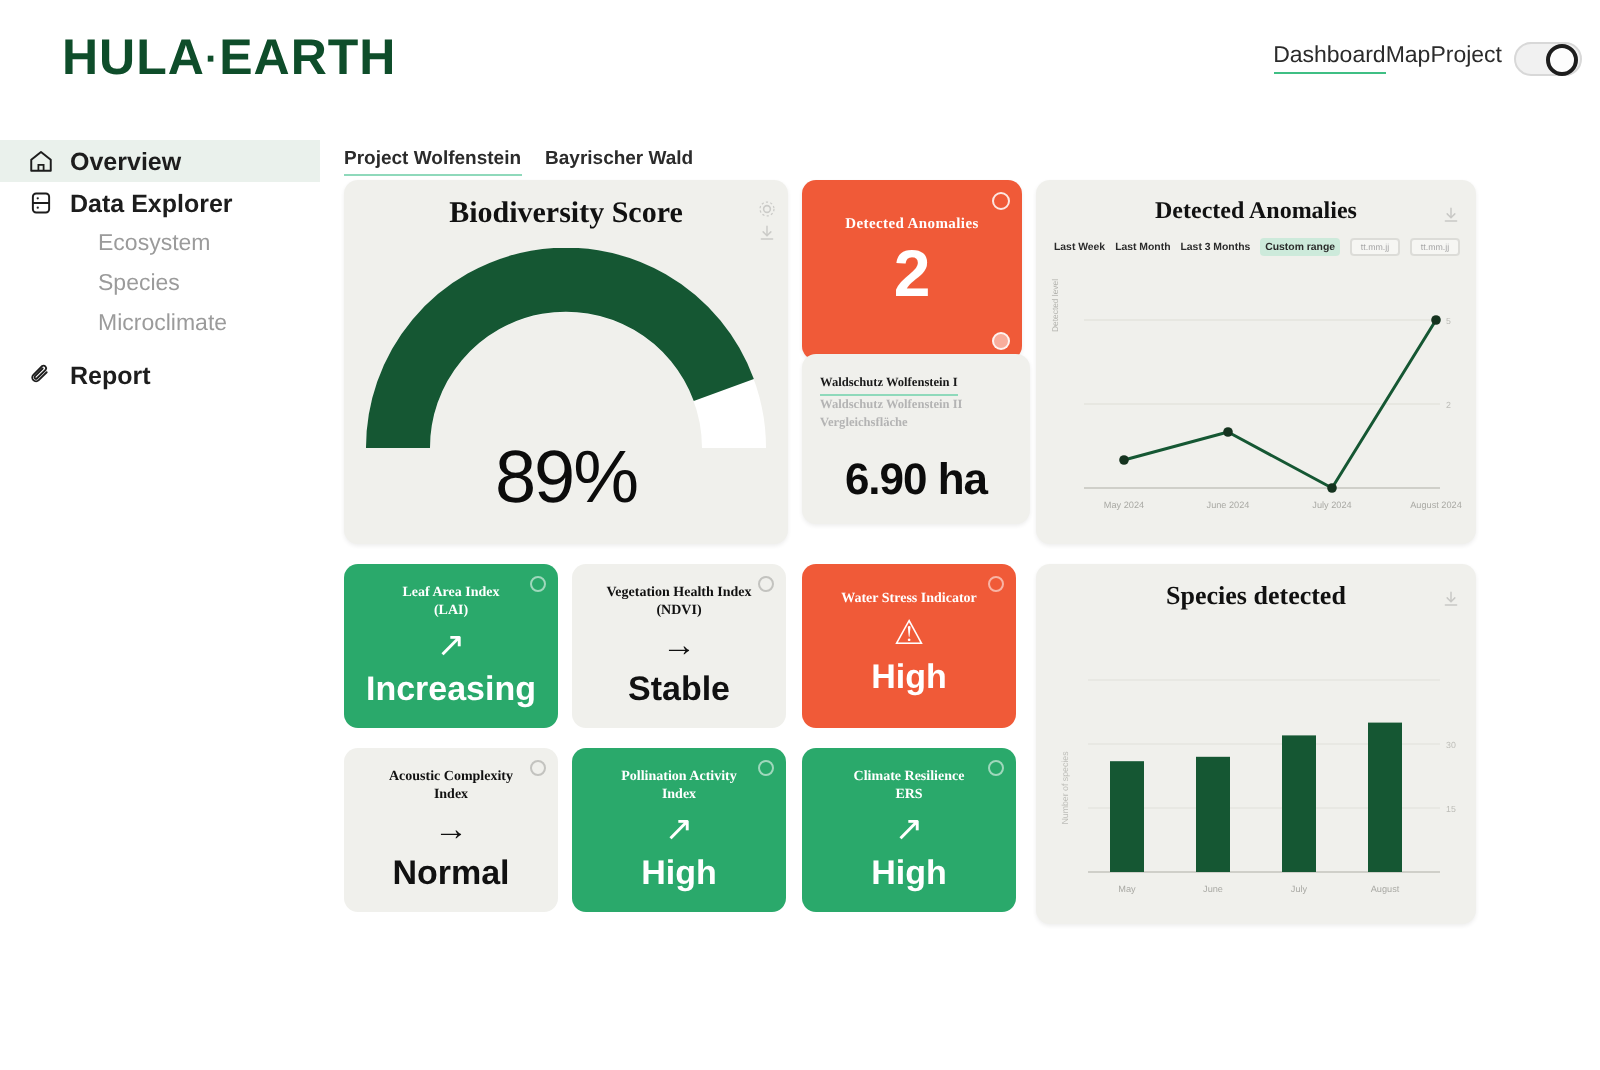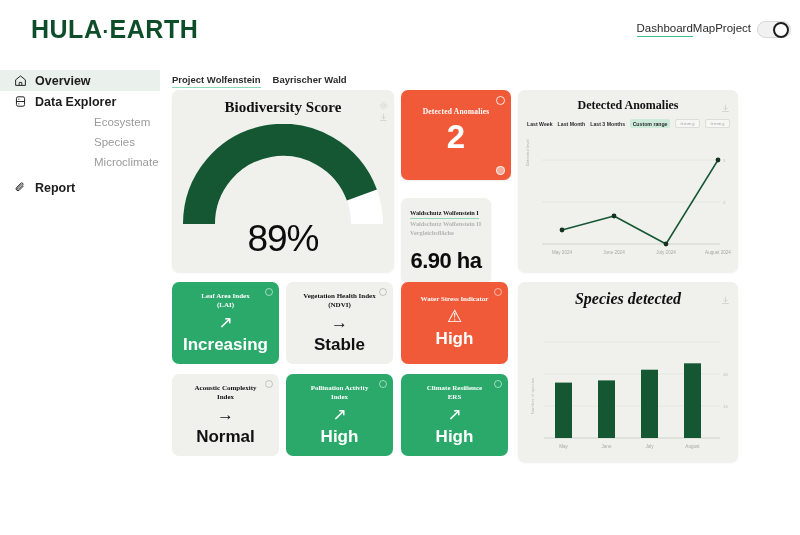--- a/index.html
+++ b/index.html
@@ -47,22 +47,22 @@
     position: absolute; left: 0; top: 70px; width: 160px;
   }
   .nav-item {
     display: flex; align-items: center; gap: 8px;
     height: 21px; padding: 0 10px 0 14px;
     font-size: 12.5px; font-weight: 700; color: #1d1d1d;
   }
   .nav-item.active { background: #eaf1ec; }
   .nav-icon { width: 13px; height: 13px; display: block; flex: 0 0 13px; }
   .nav-sub {
-    padding-left: 74px; height: 20px; line-height: 20px;
-    font-size: 11.5px; color: #9b9b9b; margin-left: 20px;
+    padding-left: 49px; height: 20px; line-height: 20px;
+    font-size: 11.5px; color: #9b9b9b;
   }
   .nav-gap { height: 5px; }
 
   
   .tabs {
     position: absolute; left: 172px; top: 74px;
     display: flex; gap: 12px; font-size: 9.5px; font-weight: 700;
     color: #2b2b2b;
   }
   .tabs .tab { padding-bottom: 2px; }
@@ -108,21 +108,21 @@
     margin-top: 4px; line-height: 1;
   }
   .ring-ic {
     position: absolute; right: 6px; top: 6px;
     width: 9px; height: 9px; border-radius: 50%;
     border: 1.3px solid rgba(255,255,255,0.85);
   }
   .ring-ic.bottom { top: auto; bottom: 5px; right: 6px; background: rgba(255,255,255,0.5); }
 
   
-  #area-card { left: 401px; top: 198px; width: 90px; height: 85px; }
+  #area-card { left: 401px; top: 177px; width: 114px; height: 85px; }
   .area-list { padding: 10px 8px 0 9px; }
   .area-list .ln { font-size: 6.3px; line-height: 9px; font-weight: 700; font-family: "Liberation Serif", serif; }
   .area-list .ln.active { color: #1a1a1a; border-bottom: 1.2px solid #8fd9bb; display: inline-block; padding-bottom: 1px; }
   .area-list .ln.dim { color: #b4b4b4; }
   .area-value {
     text-align: center; font-size: 22px; font-weight: 700; color: #0c0c0c;
     margin-top: 11px; letter-spacing: -0.5px;
   }
 
   
@@ -162,21 +162,21 @@
   .tile.light { background: #f0f0ec; color: #111; }
   .tile.orange { background: #f05a38; color: #fff; }
   .tile .c-ring {
     position: absolute; right: 6px; top: 6px; width: 8px; height: 8px;
     border-radius: 50%; border: 1.2px solid currentColor; opacity: 0.55;
   }
   .tile.light .c-ring { opacity: 0.2; }
 
   
   #species-chart { left: 518px; top: 282px; width: 220px; height: 180px; }
-  #species-chart .card-title { font-size: 16px; margin-top: 8px; font-style: italic; }
+  #species-chart .card-title { font-size: 13px; margin-top: 8px; }
   .bars { position: relative; margin: 10px 8px 0 10px; height: 140px; }
 
   .xlabel { font-size: 4.6px; fill: #a9a9a4; }
   .ylabel { font-size: 4.4px; fill: #bdbdb8; }
 </style>
 </head>
 <body>
 
 <div id="app">
 

